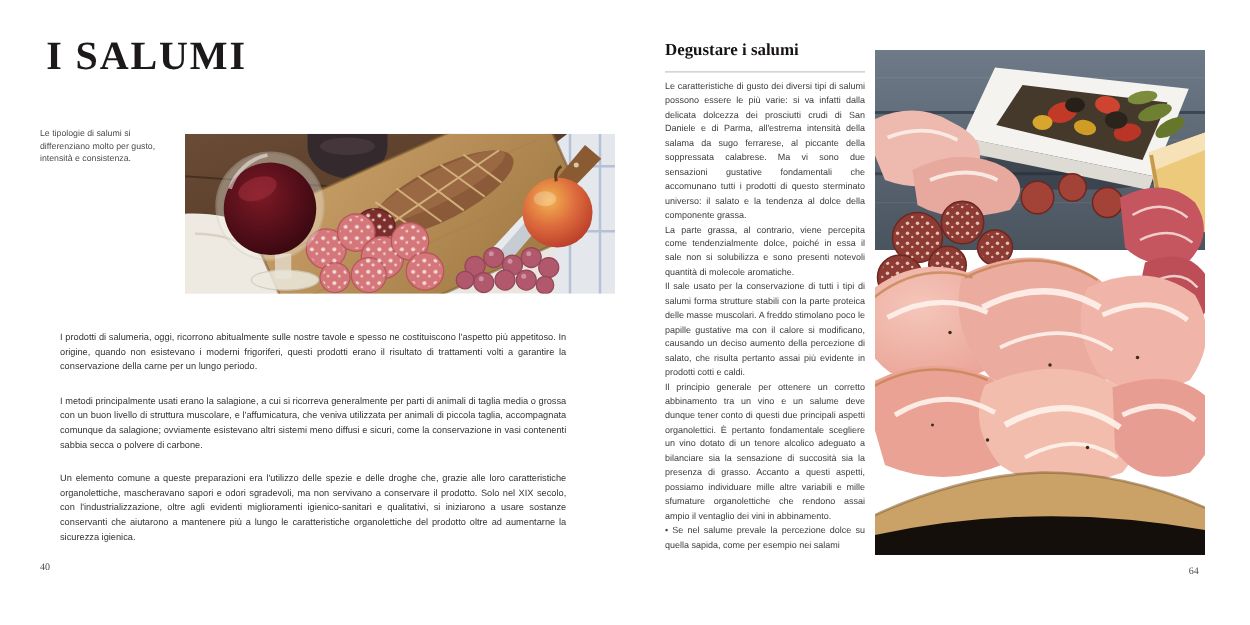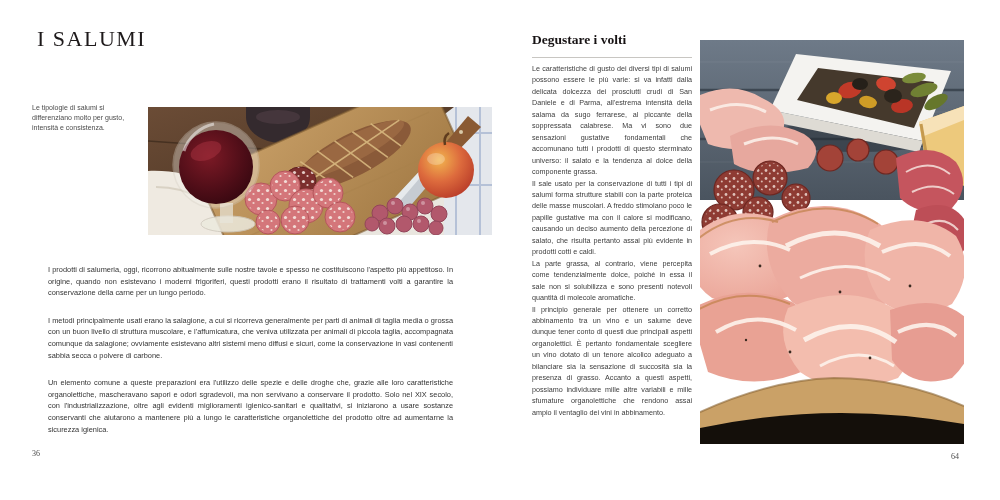--- a/index.html
+++ b/index.html
@@ -8,22 +8,22 @@
     background: #ffffff;
     overflow: hidden;
     font-family: "Liberation Sans", sans-serif;
   }
   .spread { position: relative; width: 1000px; height: 500px; background: #ffffff; }
 
   
   .title {
     position: absolute; left: 37px; top: 26px;
     font-family: "Liberation Serif", serif;
-    font-size: 22px; letter-spacing: 1.5px;
-    color: #1d191a; font-weight: 400;
+    font-size: 32px; letter-spacing: 1.5px;
+    color: #1d191a; font-weight: 700;
   }
   .caption {
     position: absolute; left: 32px; top: 103px; width: 94px;
     font-size: 7px; line-height: 10px; color: #4b4b4b;
   }
   .photo-left {
     position: absolute; left: 148px; top: 107px;
     width: 344px; height: 128px; overflow: hidden;
   }
   .body-left {
@@ -198,30 +198,31 @@
       </g>
     </svg>
   </div>
 
   <div class="body-left">
     <p>I prodotti di salumeria, oggi, ricorrono abitualmente sulle nostre tavole e spesso ne costituiscono l'aspetto più appetitoso. In origine, quando non esistevano i moderni frigoriferi, questi prodotti erano il risultato di trattamenti volti a garantire la conservazione della carne per un lungo periodo.</p>
     <p>I metodi principalmente usati erano la salagione, a cui si ricorreva generalmente per parti di animali di taglia media o grossa con un buon livello di struttura muscolare, e l'affumicatura, che veniva utilizzata per animali di piccola taglia, accompagnata comunque da salagione; ovviamente esistevano altri sistemi meno diffusi e sicuri, come la conservazione in vasi contenenti sabbia secca o polvere di carbone.</p>
     <p>Un elemento comune a queste preparazioni era l'utilizzo delle spezie e delle droghe che, grazie alle loro caratteristiche organolettiche, mascheravano sapori e odori sgradevoli, ma non servivano a conservare il prodotto. Solo nel XIX secolo, con l'industrializzazione, oltre agli evidenti miglioramenti igienico-sanitari e qualitativi, si iniziarono a usare sostanze conservanti che aiutarono a mantenere più a lungo le caratteristiche organolettiche del prodotto oltre ad aumentarne la sicurezza igienica.</p>
   </div>
 
-  <div class="folio folio-left">36</div>
-
-  <div class="heading">Degustare i volti</div>
+  <div class="folio folio-left">40</div>
+
+  <div class="heading">Degustare i salumi</div>
   <div class="heading-rule"></div>
 
   <div class="body-right">
     <p>Le caratteristiche di gusto dei diversi tipi di salumi possono essere le più varie: si va infatti dalla delicata dolcezza dei prosciutti crudi di San Daniele e di Parma, all'estrema intensità della salama da sugo ferrarese, al piccante della soppressata calabrese. Ma vi sono due sensazioni gustative fondamentali che accomunano tutti i prodotti di questo sterminato universo: il salato e la tendenza al dolce della componente grassa.</p>
+    <p>La parte grassa, al contrario, viene percepita come tendenzialmente dolce, poiché in essa il sale non si solubilizza e sono presenti notevoli quantità di molecole aromatiche.</p>
     <p>Il sale usato per la conservazione di tutti i tipi di salumi forma strutture stabili con la parte proteica delle masse muscolari. A freddo stimolano poco le papille gustative ma con il calore si modificano, causando un deciso aumento della percezione di salato, che risulta pertanto assai più evidente in prodotti cotti e caldi.</p>
-    <p>La parte grassa, al contrario, viene percepita come tendenzialmente dolce, poiché in essa il sale non si solubilizza e sono presenti notevoli quantità di molecole aromatiche.</p>
     <p>Il principio generale per ottenere un corretto abbinamento tra un vino e un salume deve dunque tener conto di questi due principali aspetti organolettici. È pertanto fondamentale scegliere un vino dotato di un tenore alcolico adeguato a bilanciare sia la sensazione di succosità sia la presenza di grasso. Accanto a questi aspetti, possiamo individuare mille altre variabili e mille sfumature organolettiche che rendono assai ampio il ventaglio dei vini in abbinamento.</p>
+    <p>• Se nel salume prevale la percezione dolce su quella sapida, come per esempio nei salami</p>
   </div>
 
   <div class="photo-right">
     <svg width="264" height="404" viewBox="0 0 264 404">
       <defs>
         <linearGradient id="lg-woodtop" x1="0" y1="0" x2="0" y2="1">
           <stop offset="0" stop-color="#6e7a88"></stop>
             <stop offset="1" stop-color="#4a545f"></stop>
         </linearGradient>
         <radialGradient id="rg-ham" cx="0.4" cy="0.35" r="0.85">

